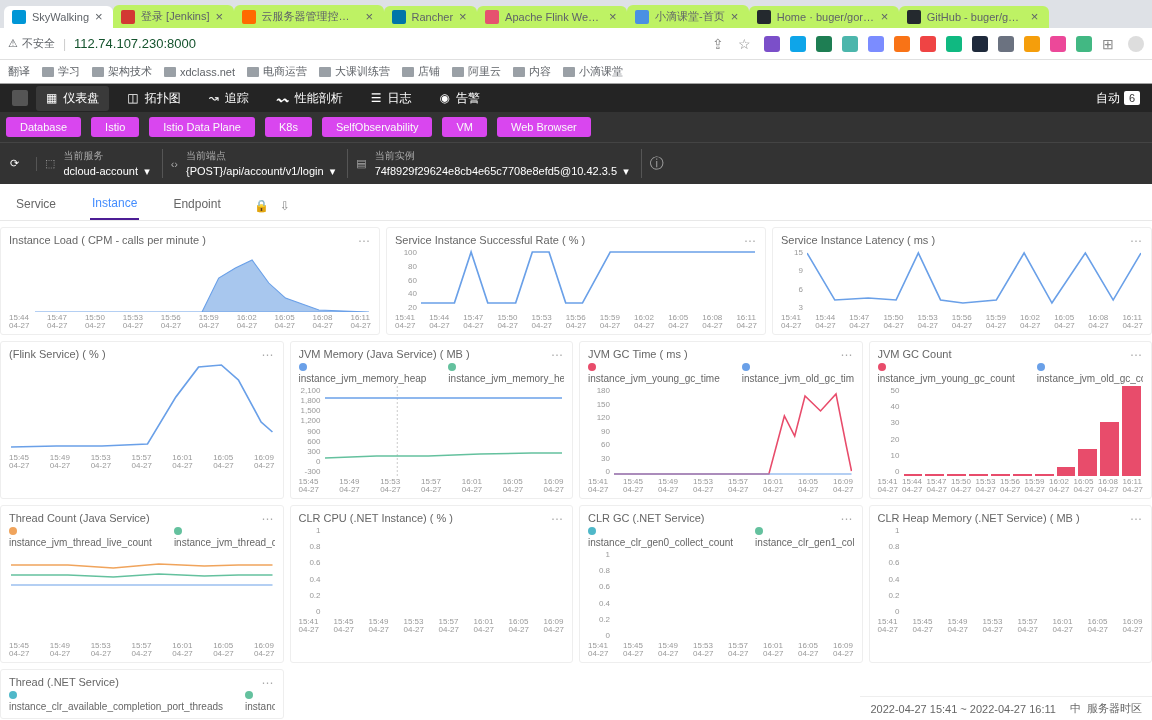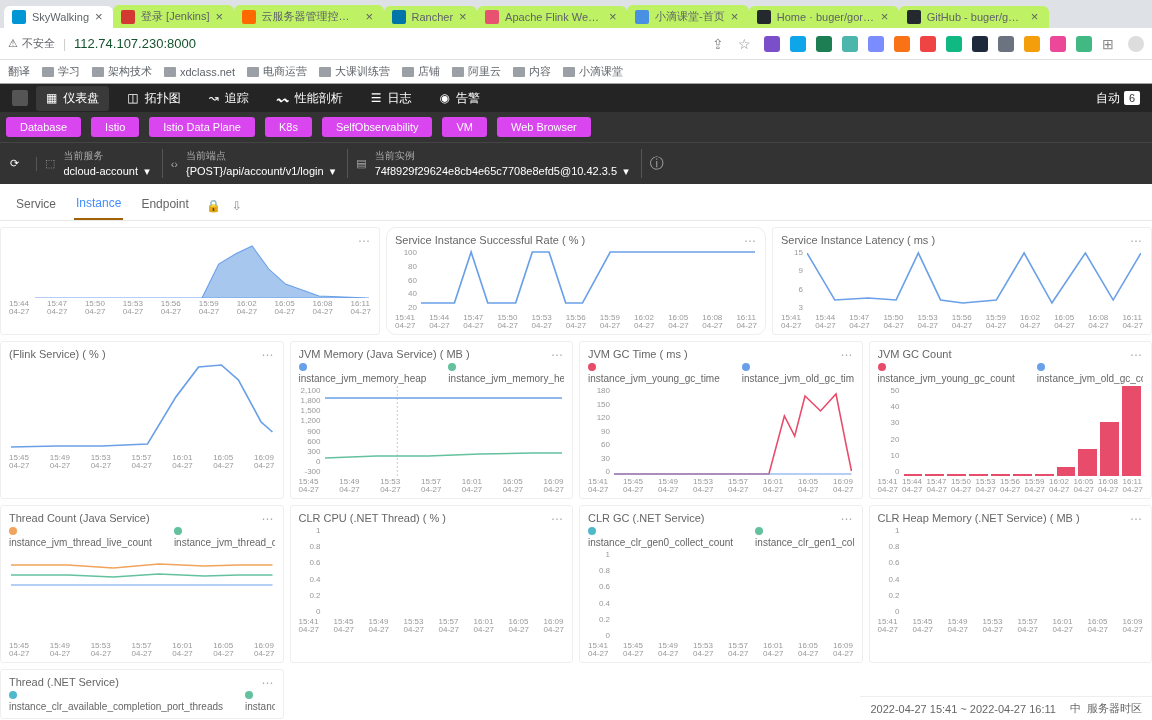--- a/index.html
+++ b/index.html
@@ -37,42 +37,42 @@
 
 .context-bar { background: #333; border-top: 1px solid #444; height: 42px; display: flex; align-items: center; padding: 0 10px; gap: 8px; color: #eee; font-size: 11px; }
 .ctx-group { display: flex; align-items: center; gap: 8px; padding-right: 12px; border-right: 1px solid #555; }
 .ctx-group:last-child { border-right: none; }
 .ctx-group .label { color: #aaa; font-size: 10px; }
 .ctx-group .value { color: #fff; }
 .ctx-group .value-col { display: flex; flex-direction: column; gap: 2px; }
 .ctx-group .icon { width: 14px; height: 14px; border: 1px solid #888; border-radius: 50%; }
 .ctx-group input { background: #fff; border: none; padding: 3px 6px; width: 110px; font-size: 11px; }
 
-.tab-row { display: flex; gap: 16px; padding: 8px 14px 0; border-bottom: 1px solid #e8e8e8; font-size: 12px; color: #666; align-items: center; }
+.tab-row { display: flex; gap: 32px; padding: 8px 14px 0; border-bottom: 1px solid #e8e8e8; font-size: 12px; color: #666; align-items: center; }
 .tab-row .subtab { padding: 4px 2px 8px; }
-.tab-row .subtab.active { color: #448dfe; border-bottom: 2px solid #a16207; }
+.tab-row .subtab.active { color: #448dfe; border-bottom: 2px solid #4c1d95; }
 .tab-row .right-actions { display: flex; gap: 10px; color: #888; }
 
 
 .dash { padding: 6px 0 6px 0; display: grid; grid-template-columns: repeat(12, 1fr); gap: 6px; }
 .card { background: #fff; border: 1px solid #eee; border-radius: 3px; padding: 6px 8px 4px; position: relative; overflow: hidden; }
 .card .title { font-size: 11px; color: #666; margin-bottom: 2px; white-space: nowrap; overflow: hidden; text-overflow: ellipsis; }
 .card .more { position: absolute; top: 6px; right: 8px; color: #aaa; font-size: 12px; letter-spacing: 1px; }
 .legend { display: flex; gap: 22px; align-items: center; font-size: 10px; color: #666; margin-bottom: 2px; flex-wrap: nowrap; overflow: hidden; }
 .legend .dot { width: 8px; height: 8px; border-radius: 50%; display: inline-block; margin-right: 3px; }
 .chart-area { position: relative; height: 64px; }
 .chart-area.tall { height: 90px; }
 .axis-labels { display: flex; justify-content: space-between; font-size: 8px; color: #999; margin-top: 2px; }
 .axis-labels span { display: flex; flex-direction: column; align-items: center; line-height: 1; white-space: nowrap; }
 .y-axis { position: absolute; left: -2px; top: 0; bottom: 0; display: flex; flex-direction: column; justify-content: space-between; font-size: 8px; color: #999; text-align: right; width: 24px; }
 .plot { position: absolute; left: 26px; right: 2px; top: 0; bottom: 0; }
 .plot svg { width: 100%; height: 100%; }
 
 
-.r1-c1 { grid-column: 1 / 5; } .r1-c2 { grid-column: 5 / 9; border-radius: 10px; } .r1-c3 { grid-column: 9 / 13; }
+.r1-c1 { grid-column: 1 / 5; } .r1-c2 { grid-column: 5 / 9; } .r1-c3 { grid-column: 9 / 13; }
 .r2-c1 { grid-column: 1 / 4; } .r2-c2 { grid-column: 4 / 7; } .r2-c3 { grid-column: 7 / 10; } .r2-c4 { grid-column: 10 / 13; }
 .r3-c1 { grid-column: 1 / 4; } .r3-c2 { grid-column: 4 / 7; } .r3-c3 { grid-column: 7 / 10; } .r3-c4 { grid-column: 10 / 13; }
 .r4-c1 { grid-column: 1 / 4; }
 
 .footer { position: fixed; bottom: 0; right: 0; background: #fff; border-top: 1px solid #eee; padding: 4px 10px; font-size: 11px; color: #666; display: flex; gap: 14px; align-items: center; }
 
 .bars { position: absolute; left: 26px; right: 2px; bottom: 0; top: 0; display: flex; align-items: flex-end; gap: 3px; }
 .bars .bar { flex: 1; background: #e84c6b; }
 </style>
 </head>
@@ -267,20 +267,21 @@
   <span class="subtab">Endpoint</span>
   <div class="right-actions">
       <span>🔒</span>
       <span>⇩</span>
     </div>
 </div>
 
 <div class="dash">
 
   <div class="card r1-c1">
+    <div class="title">Instance Load ( CPM - calls per minute )</div>
       <div class="more">⋯</div>
     <div class="chart-area">
       <div class="plot"><svg viewBox="0 0 300 64" preserveAspectRatio="none">
             <path d="M0,64 L120,64 L150,64 L165,30 L180,20 L195,12 L210,35 L225,50 L255,62 L300,64 Z" fill="#a8c7ee" stroke="#6aa0e8" stroke-width="1"></path>
           </svg></div>
     </div>
     <div class="axis-labels" id="ax-r1c1">
         <span>15:44<br>04-27</span>
         <span>15:47<br>04-27</span>
         <span>15:50<br>04-27</span>
@@ -506,21 +507,21 @@
         <span>15:49<br>04-27</span>
         <span>15:53<br>04-27</span>
         <span>15:57<br>04-27</span>
         <span>16:01<br>04-27</span>
         <span>16:05<br>04-27</span>
         <span>16:09<br>04-27</span>
       </div>
   </div>
 
   <div class="card r3-c2">
-    <div class="title">CLR CPU (.NET Thread) ( % )</div>
+    <div class="title">CLR CPU (.NET Instance) ( % )</div>
       <div class="more">⋯</div>
     <div class="chart-area tall">
         <div class="y-axis" id="y-r3c2">
           <span>1</span>
           <span>0.8</span>
           <span>0.6</span>
           <span>0.4</span>
           <span>0.2</span>
           <span>0</span>
         </div>

